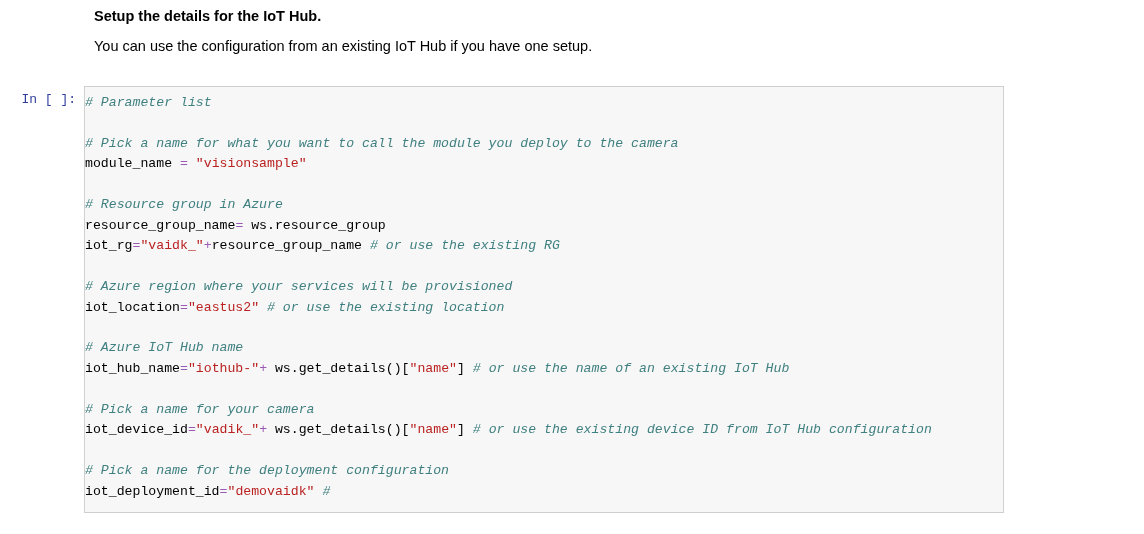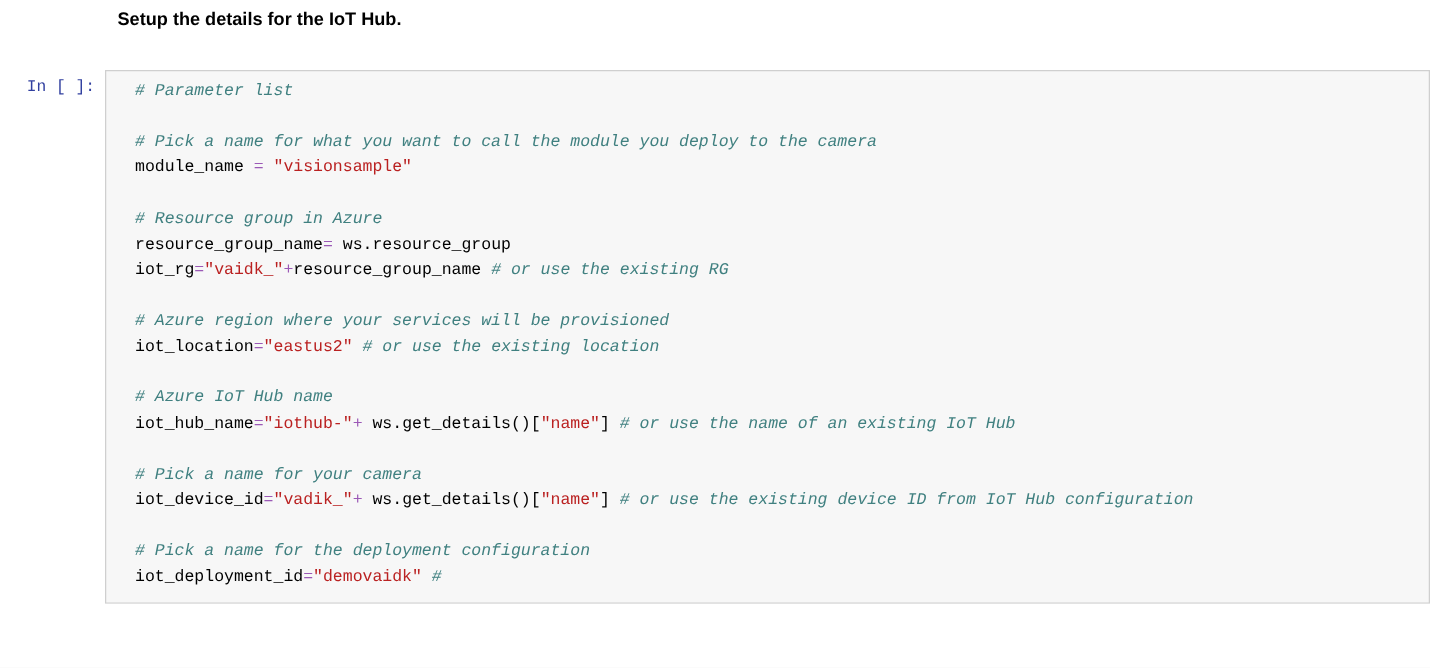--- a/index.html
+++ b/index.html
@@ -4,21 +4,21 @@
 <style>
   html, body {
     margin: 0;
     padding: 0;
     background: #ffffff;
     font-family: -apple-system, BlinkMacSystemFont, "Segoe UI", Helvetica, Arial, sans-serif;
     color: #000000;
     font-size: 14px;
   }
   .page {
-    width: 1144px;
+    width: 1004px;
     box-sizing: border-box;
     padding: 0;
   }
   .text-block {
     margin-left: 94px;
     margin-right: 20px;
     padding-top: 8px;
   }
   .heading {
     font-weight: 700;
@@ -44,21 +44,21 @@
     box-sizing: border-box;
     font-family: "SFMono-Regular", Consolas, "Liberation Mono", Menlo, monospace;
     font-size: 13px;
     color: #303F9F;
     user-select: none;
   }
   .code-col {
     flex: 1 1 auto;
     border: 1px solid #cfcfcf;
     background: #f7f7f7;
-    padding: 6px 8px 10px 23px;
+    padding: 6px 8px 10px 0;
     box-sizing: border-box;
     overflow-x: auto;
   }
   pre.code {
     margin: 0;
     font-family: "SFMono-Regular", Consolas, "Liberation Mono", Menlo, monospace;
     font-size: 13.2px;
     line-height: 1.55;
     white-space: pre;
     color: #000;
@@ -68,20 +68,21 @@
   .s   { color: #BA2121; }                        
   .nm  { color: #000000; }                        
 </style>
 </head>
 <body>
 
 <div class="page">
 
   <div class="text-block">
     <p class="heading">Setup the details for the IoT Hub.</p>
+    <p class="desc">You can use the configuration from an existing IoT Hub if you have one setup.</p>
   </div>
 
   <div class="cell">
     <div class="prompt-col">In [ ]:</div>
     <div class="code-col">
 <pre class="code"><span class="c"># Parameter list</span>
 
 <span class="c"># Pick a name for what you want to call the module you deploy to the camera</span>
 <span class="nm">module_name </span><span class="op">=</span><span> </span><span class="s">"visionsample"</span>
 

